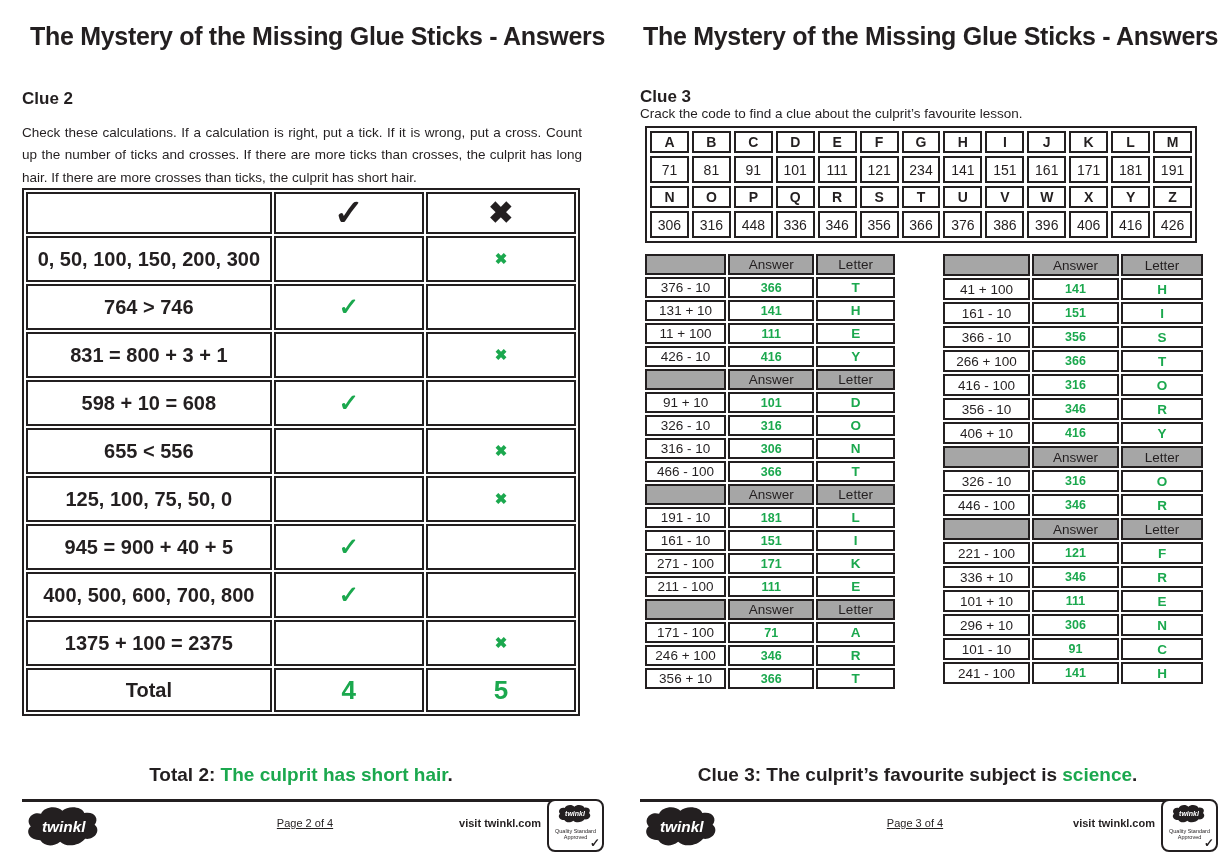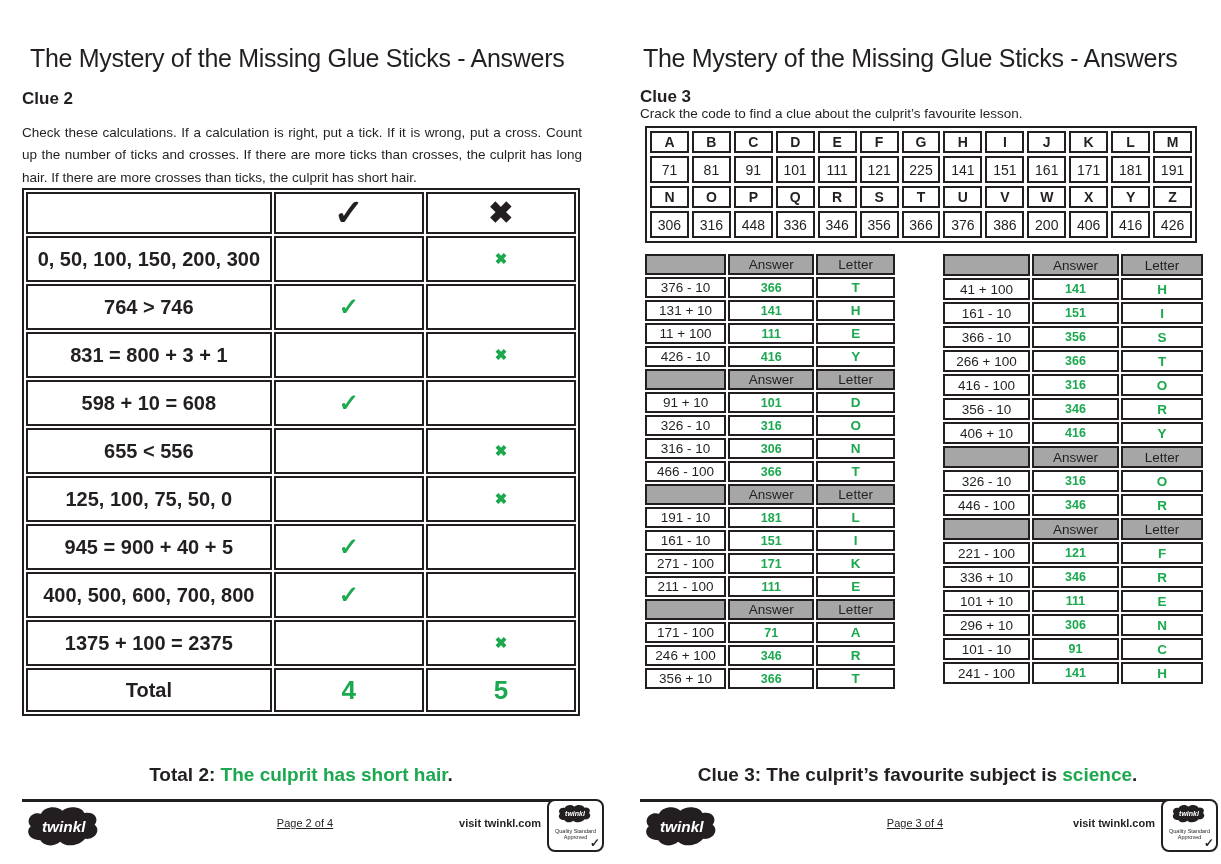--- a/index.html
+++ b/index.html
@@ -1,21 +1,21 @@
 <!DOCTYPE html>
 <html style="--green: #1ba84e; --gray: #a6a6a6; --ink: #231f20;"><head>
 <meta charset="utf-8">
 <style>
   * { box-sizing: border-box; margin: 0; padding: 0; }
   html,body { width: 1221px; height: 864px; background: #ffffff; overflow: hidden;
     font-family: "Liberation Sans", sans-serif; color: var(--ink, #231f20); }
   .sheet { position: relative; width: 1221px; height: 864px; display: flex; }
   .page { position: relative; width: 610px; height: 864px; flex: 0 0 610px; }
 
-  .title { position: absolute; top: 44px; left: 30px; font-size: 25px; font-weight: normal;
+  .title { position: absolute; top: 22px; left: 30px; font-size: 25px; font-weight: bold;
     letter-spacing: -0.3px; white-space: nowrap; }
   .clue-heading { position: absolute; font-size: 17px; font-weight: bold; }
   .instructions { position: absolute; font-size: 13.5px; line-height: 22.4px; }
 
   
   .p2 .clue-heading { top: 89px; left: 22px; }
   .p2 .instructions { top: 122px; left: 22px; width: 560px; text-align: justify; }
 
   table { border-collapse: separate; table-layout: fixed; }
   td { vertical-align: middle; text-align: center; }
@@ -196,21 +196,21 @@
             <td>L</td>
             <td>M</td>
           </tr>
           <tr class="number-row">
             <td>71</td>
             <td>81</td>
             <td>91</td>
             <td>101</td>
             <td>111</td>
             <td>121</td>
-            <td>225</td>
+            <td>234</td>
             <td>141</td>
             <td>151</td>
             <td>161</td>
             <td>171</td>
             <td>181</td>
             <td>191</td>
           </tr>
           <tr class="letter-row">
             <td>N</td>
             <td>O</td>
@@ -229,21 +229,21 @@
           <tr class="number-row">
             <td>306</td>
             <td>316</td>
             <td>448</td>
             <td>336</td>
             <td>346</td>
             <td>356</td>
             <td>366</td>
             <td>376</td>
             <td>386</td>
-            <td>200</td>
+            <td>396</td>
             <td>406</td>
             <td>416</td>
             <td>426</td>
           </tr>
         </tbody>
     </table>
 
     <table class="answer-table left-col">
       <colgroup>
           <col style="width:33%">

